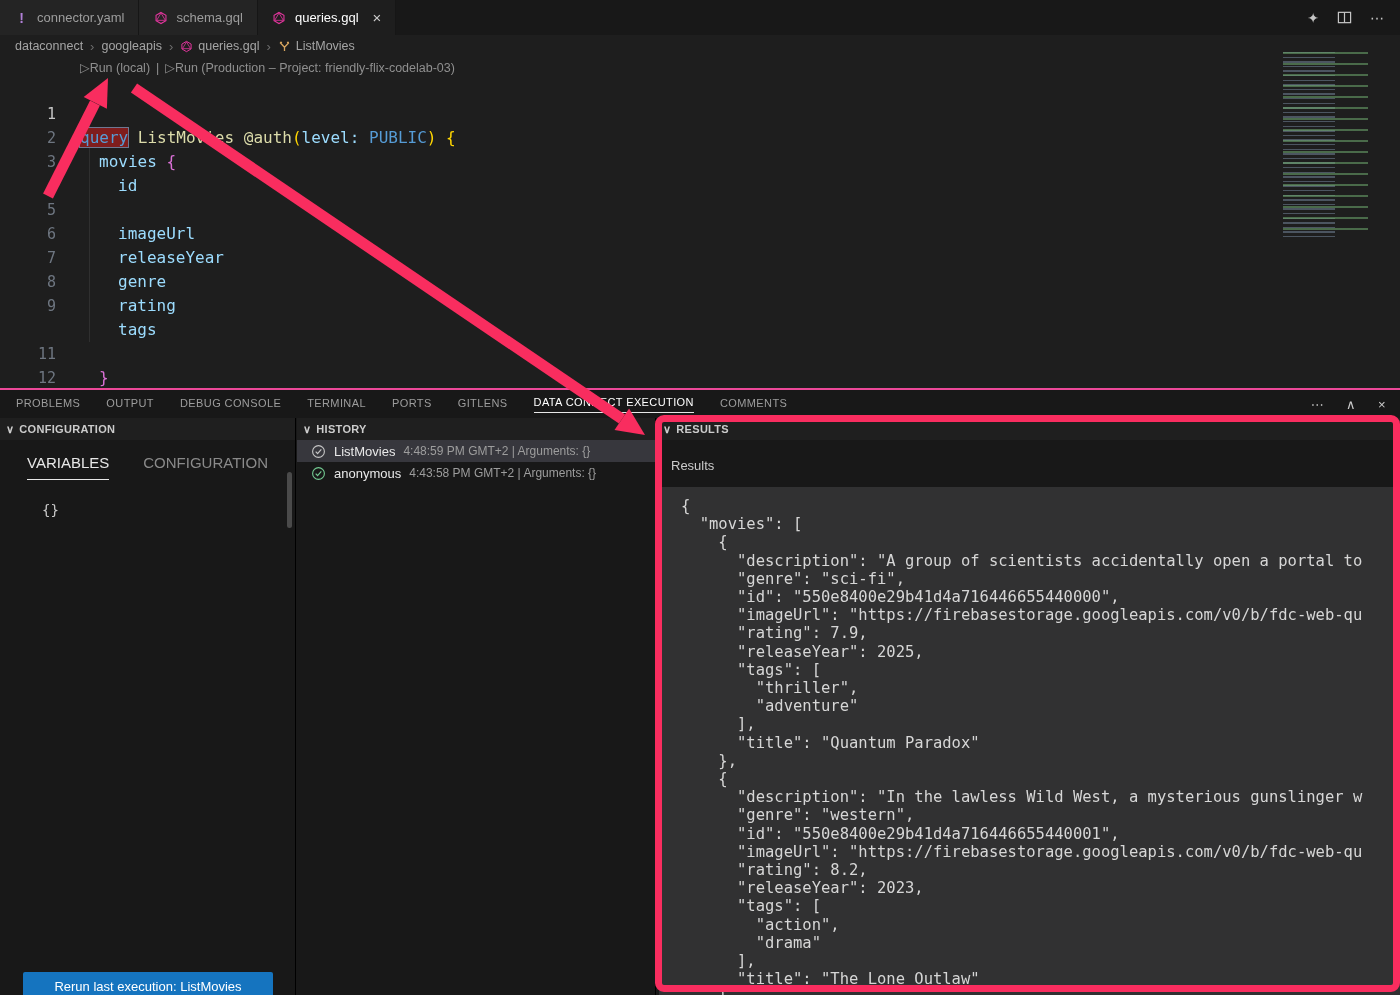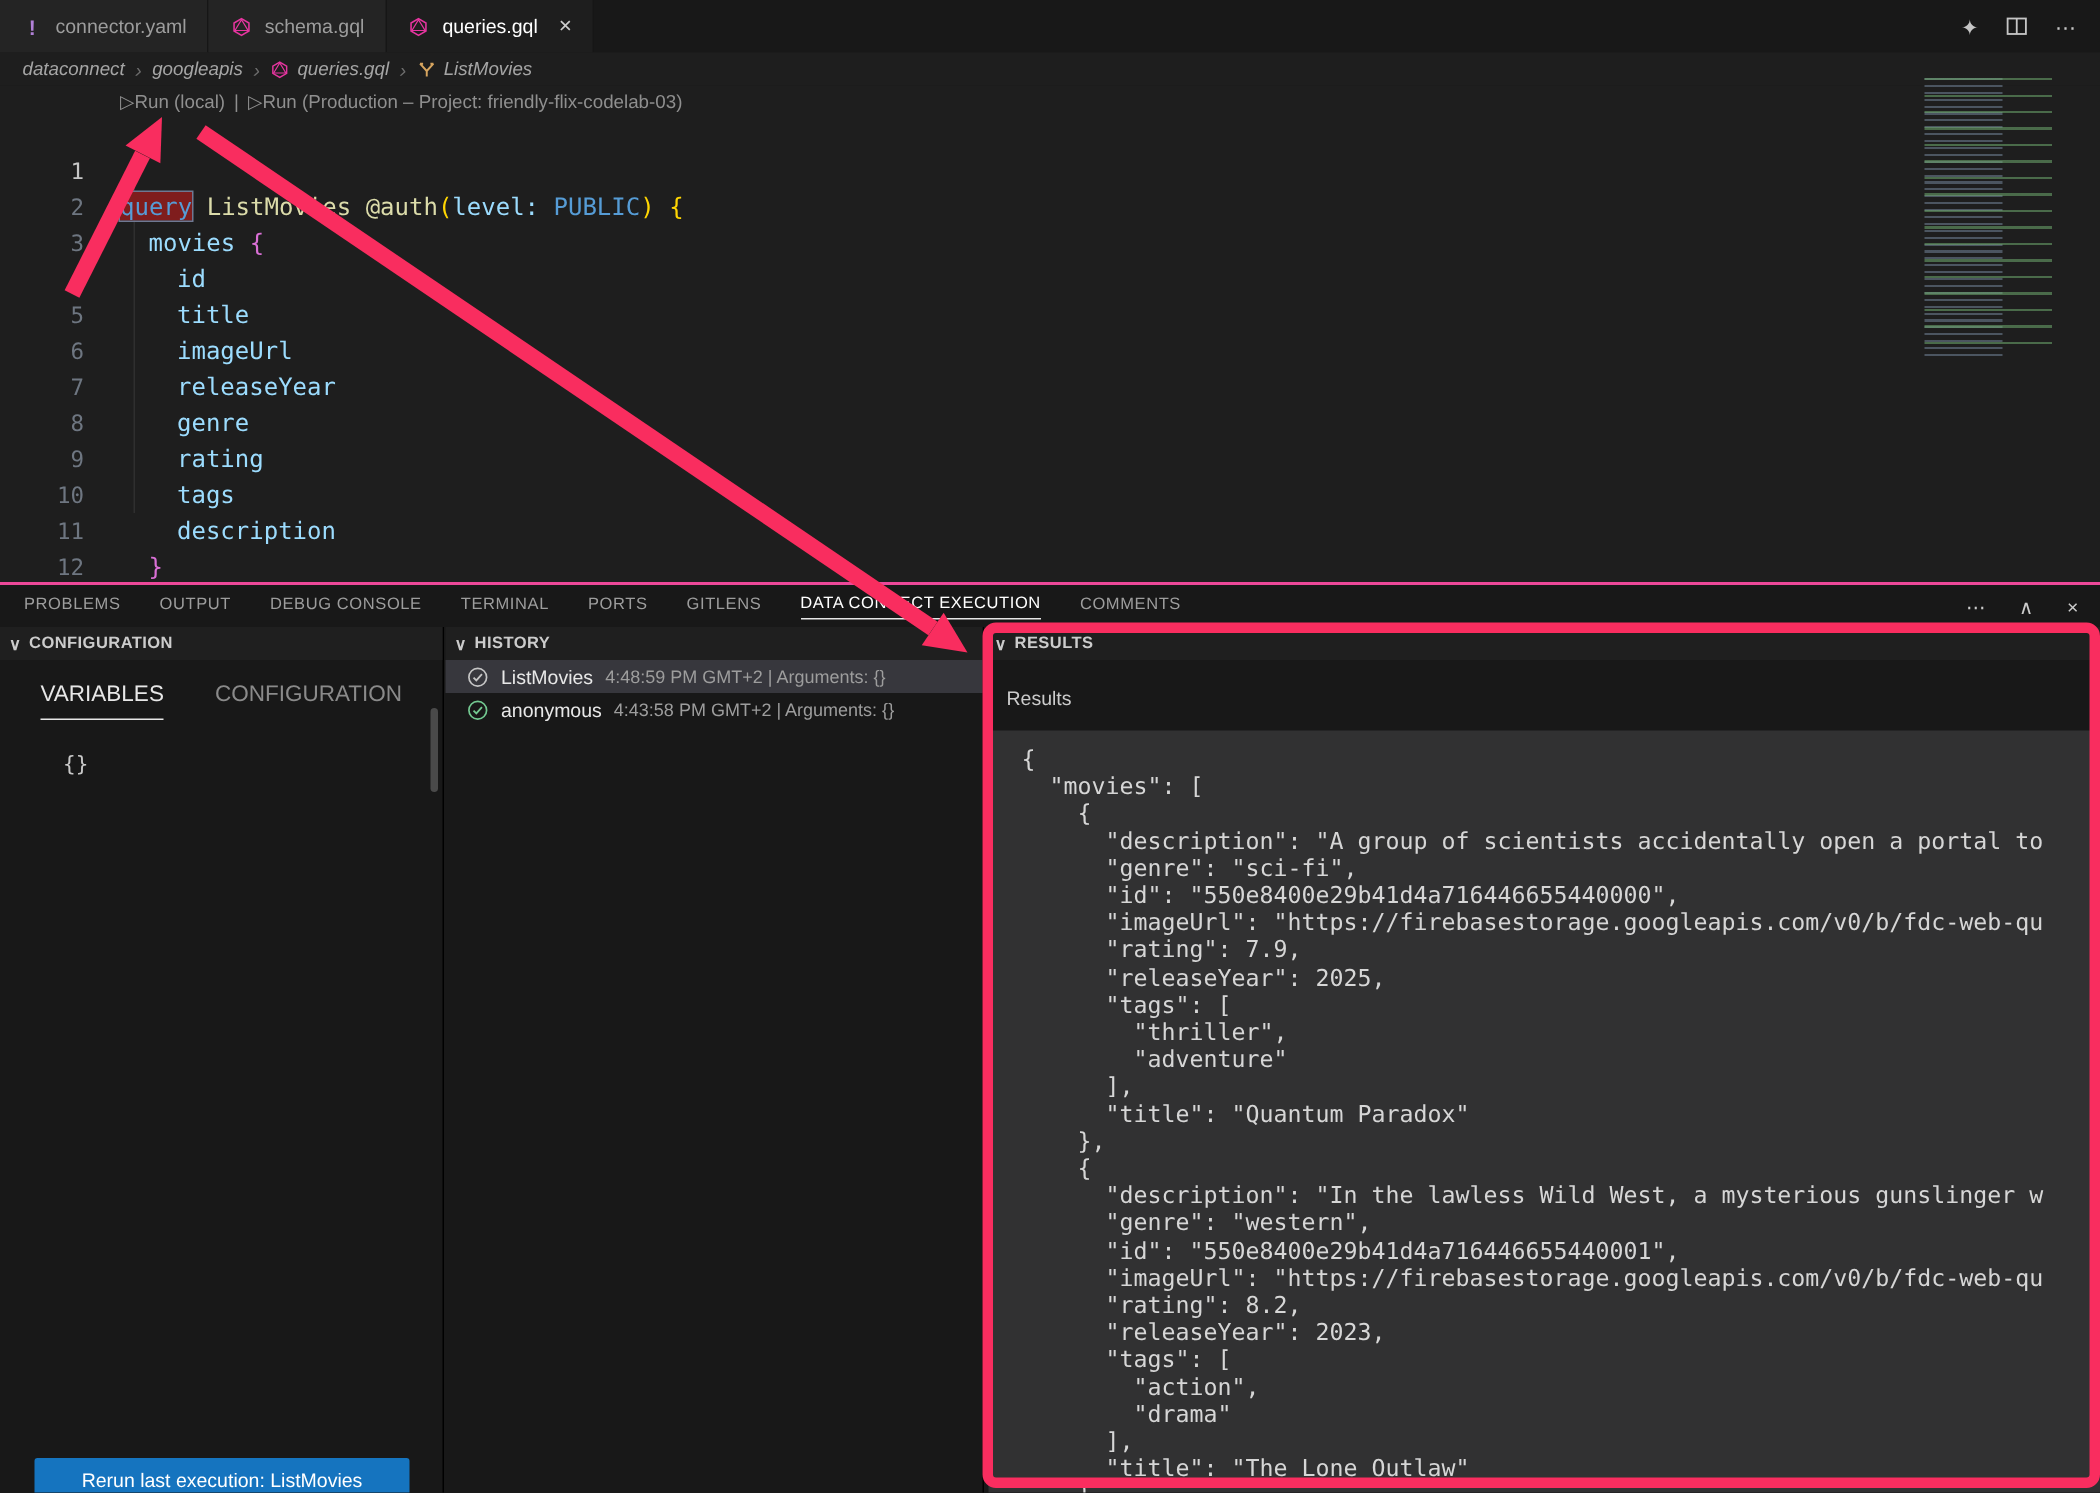--- a/index.html
+++ b/index.html
@@ -13,21 +13,21 @@
          border-right:1px solid #161616; font-size:13px; color:#9d9d9d; cursor:pointer; }
   .tab.active { background:#1e1e1e; color:#ffffff; }
   .tab .ticon { width:15px; height:15px; display:inline-flex; align-items:center; justify-content:center; }
   .yaml-glyph { color:#b180d7; font-weight:bold; font-size:14px; }
   .tab .close { margin-left:6px; color:#cccccc; font-size:15px; line-height:1; }
   .tab-actions { margin-left:auto; display:flex; align-items:center; gap:18px; padding-right:16px; color:#c5c5c5; }
   .tab-actions span { font-size:14px; cursor:pointer; }
 
   
   .breadcrumb { position:absolute; left:0; top:35px; width:1400px; height:22px; background:#1e1e1e;
-                display:flex; align-items:center; gap:7px; padding-left:15px; font-size:12.5px; color:#a5a5a5;font-style:italic; }
+                display:flex; align-items:center; gap:7px; padding-left:15px; font-size:12.5px; color:#a5a5a5; }
   .bc-sep { color:#6d6d6d; font-size:13px; }
   .bc-item { display:flex; align-items:center; gap:5px; cursor:pointer; }
 
   
   .editor { position:absolute; left:0; top:57px; width:1400px; height:331px; background:#1e1e1e; }
   .codelens { position:absolute; left:80px; top:1px; height:20px; line-height:20px; font-size:12.5px; color:#8f8f8f; cursor:pointer; }
   .codelens .sep { margin:0 6px; }
   .cline { position:absolute; left:0; width:1400px; height:24px; line-height:24px;
            font-family:"DejaVu Sans Mono", monospace; font-size:16px; white-space:pre; }
   .lnum { position:absolute; left:0; width:56px; text-align:right; color:#6e7681; font-size:15px; }
@@ -163,47 +163,39 @@
       <span class="lcode"><span class="tk-kw sel">query</span><span class="tk-fn"> ListMovies</span><span class="tk-fn"> @auth</span><span class="tk-b1">(</span><span class="tk-var">level:</span><span class="tk-kw"> PUBLIC</span><span class="tk-b1">)</span><span class="tk-b1"> {</span></span>
     </div>
     <div class="cline" style="top:45px">
       <span class="lnum">2</span>
       <span class="lcode ind1"><span class="tk-var">movies</span><span class="tk-b2"> {</span></span>
     </div>
     <div class="cline" style="top:69px">
       <span class="lnum">3</span>
       <span class="lcode ind2 tk-var">id</span>
     </div>
-    <div class="cline" style="top:93px">
-      <span class="lnum">4</span>
-      <span class="lcode ind2 tk-var">title</span>
-    </div>
     <div class="cline" style="top:117px">
       <span class="lnum">5</span>
       <span class="lcode ind2 tk-var">imageUrl</span>
     </div>
     <div class="cline" style="top:141px">
       <span class="lnum">6</span>
       <span class="lcode ind2 tk-var">releaseYear</span>
     </div>
     <div class="cline" style="top:165px">
       <span class="lnum">7</span>
       <span class="lcode ind2 tk-var">genre</span>
     </div>
     <div class="cline" style="top:189px">
       <span class="lnum">8</span>
       <span class="lcode ind2 tk-var">rating</span>
     </div>
     <div class="cline" style="top:213px">
       <span class="lnum">9</span>
       <span class="lcode ind2 tk-var">tags</span>
-    </div>
-    <div class="cline" style="top:237px">
-      <span class="lnum">10</span>
-      <span class="lcode ind2 tk-var">description</span>
     </div>
     <div class="cline" style="top:261px">
       <span class="lnum">11</span>
       <span class="lcode ind1 tk-b2">}</span>
     </div>
     <div class="cline" style="top:285px">
       <span class="lnum">12</span>
       <span class="lcode tk-b1">}</span>
     </div>
     <div class="cline" style="top:309px">

